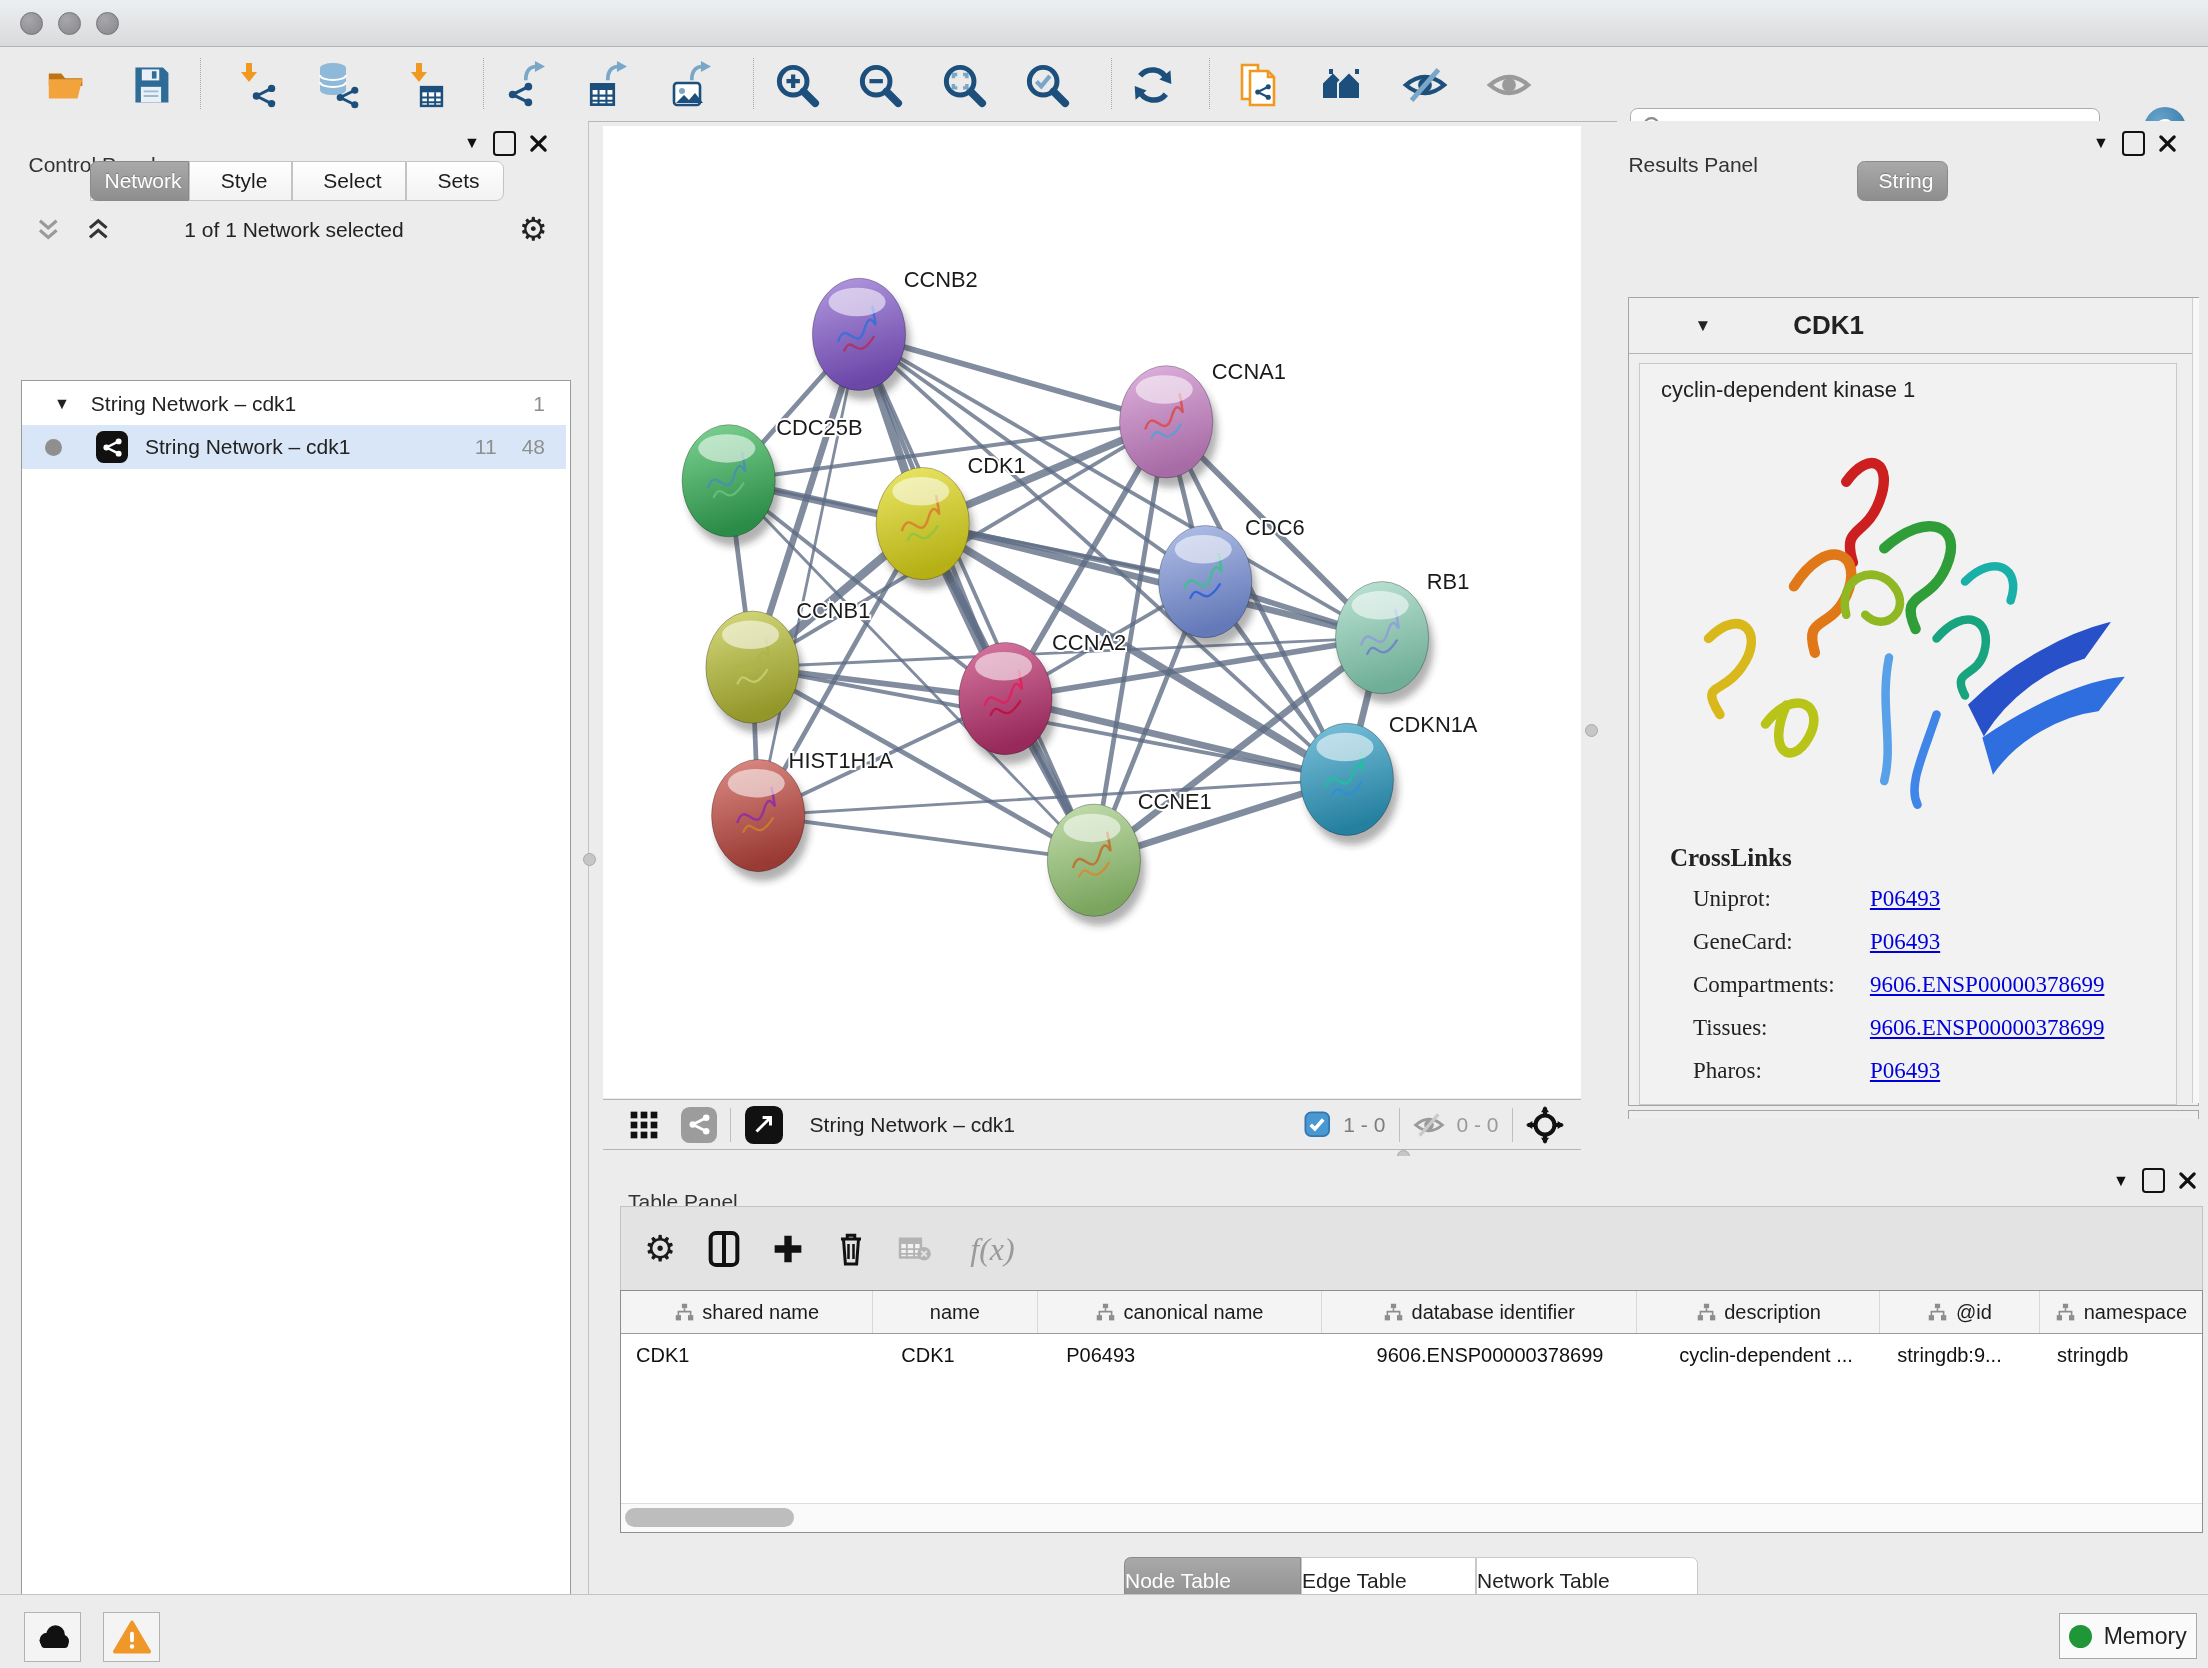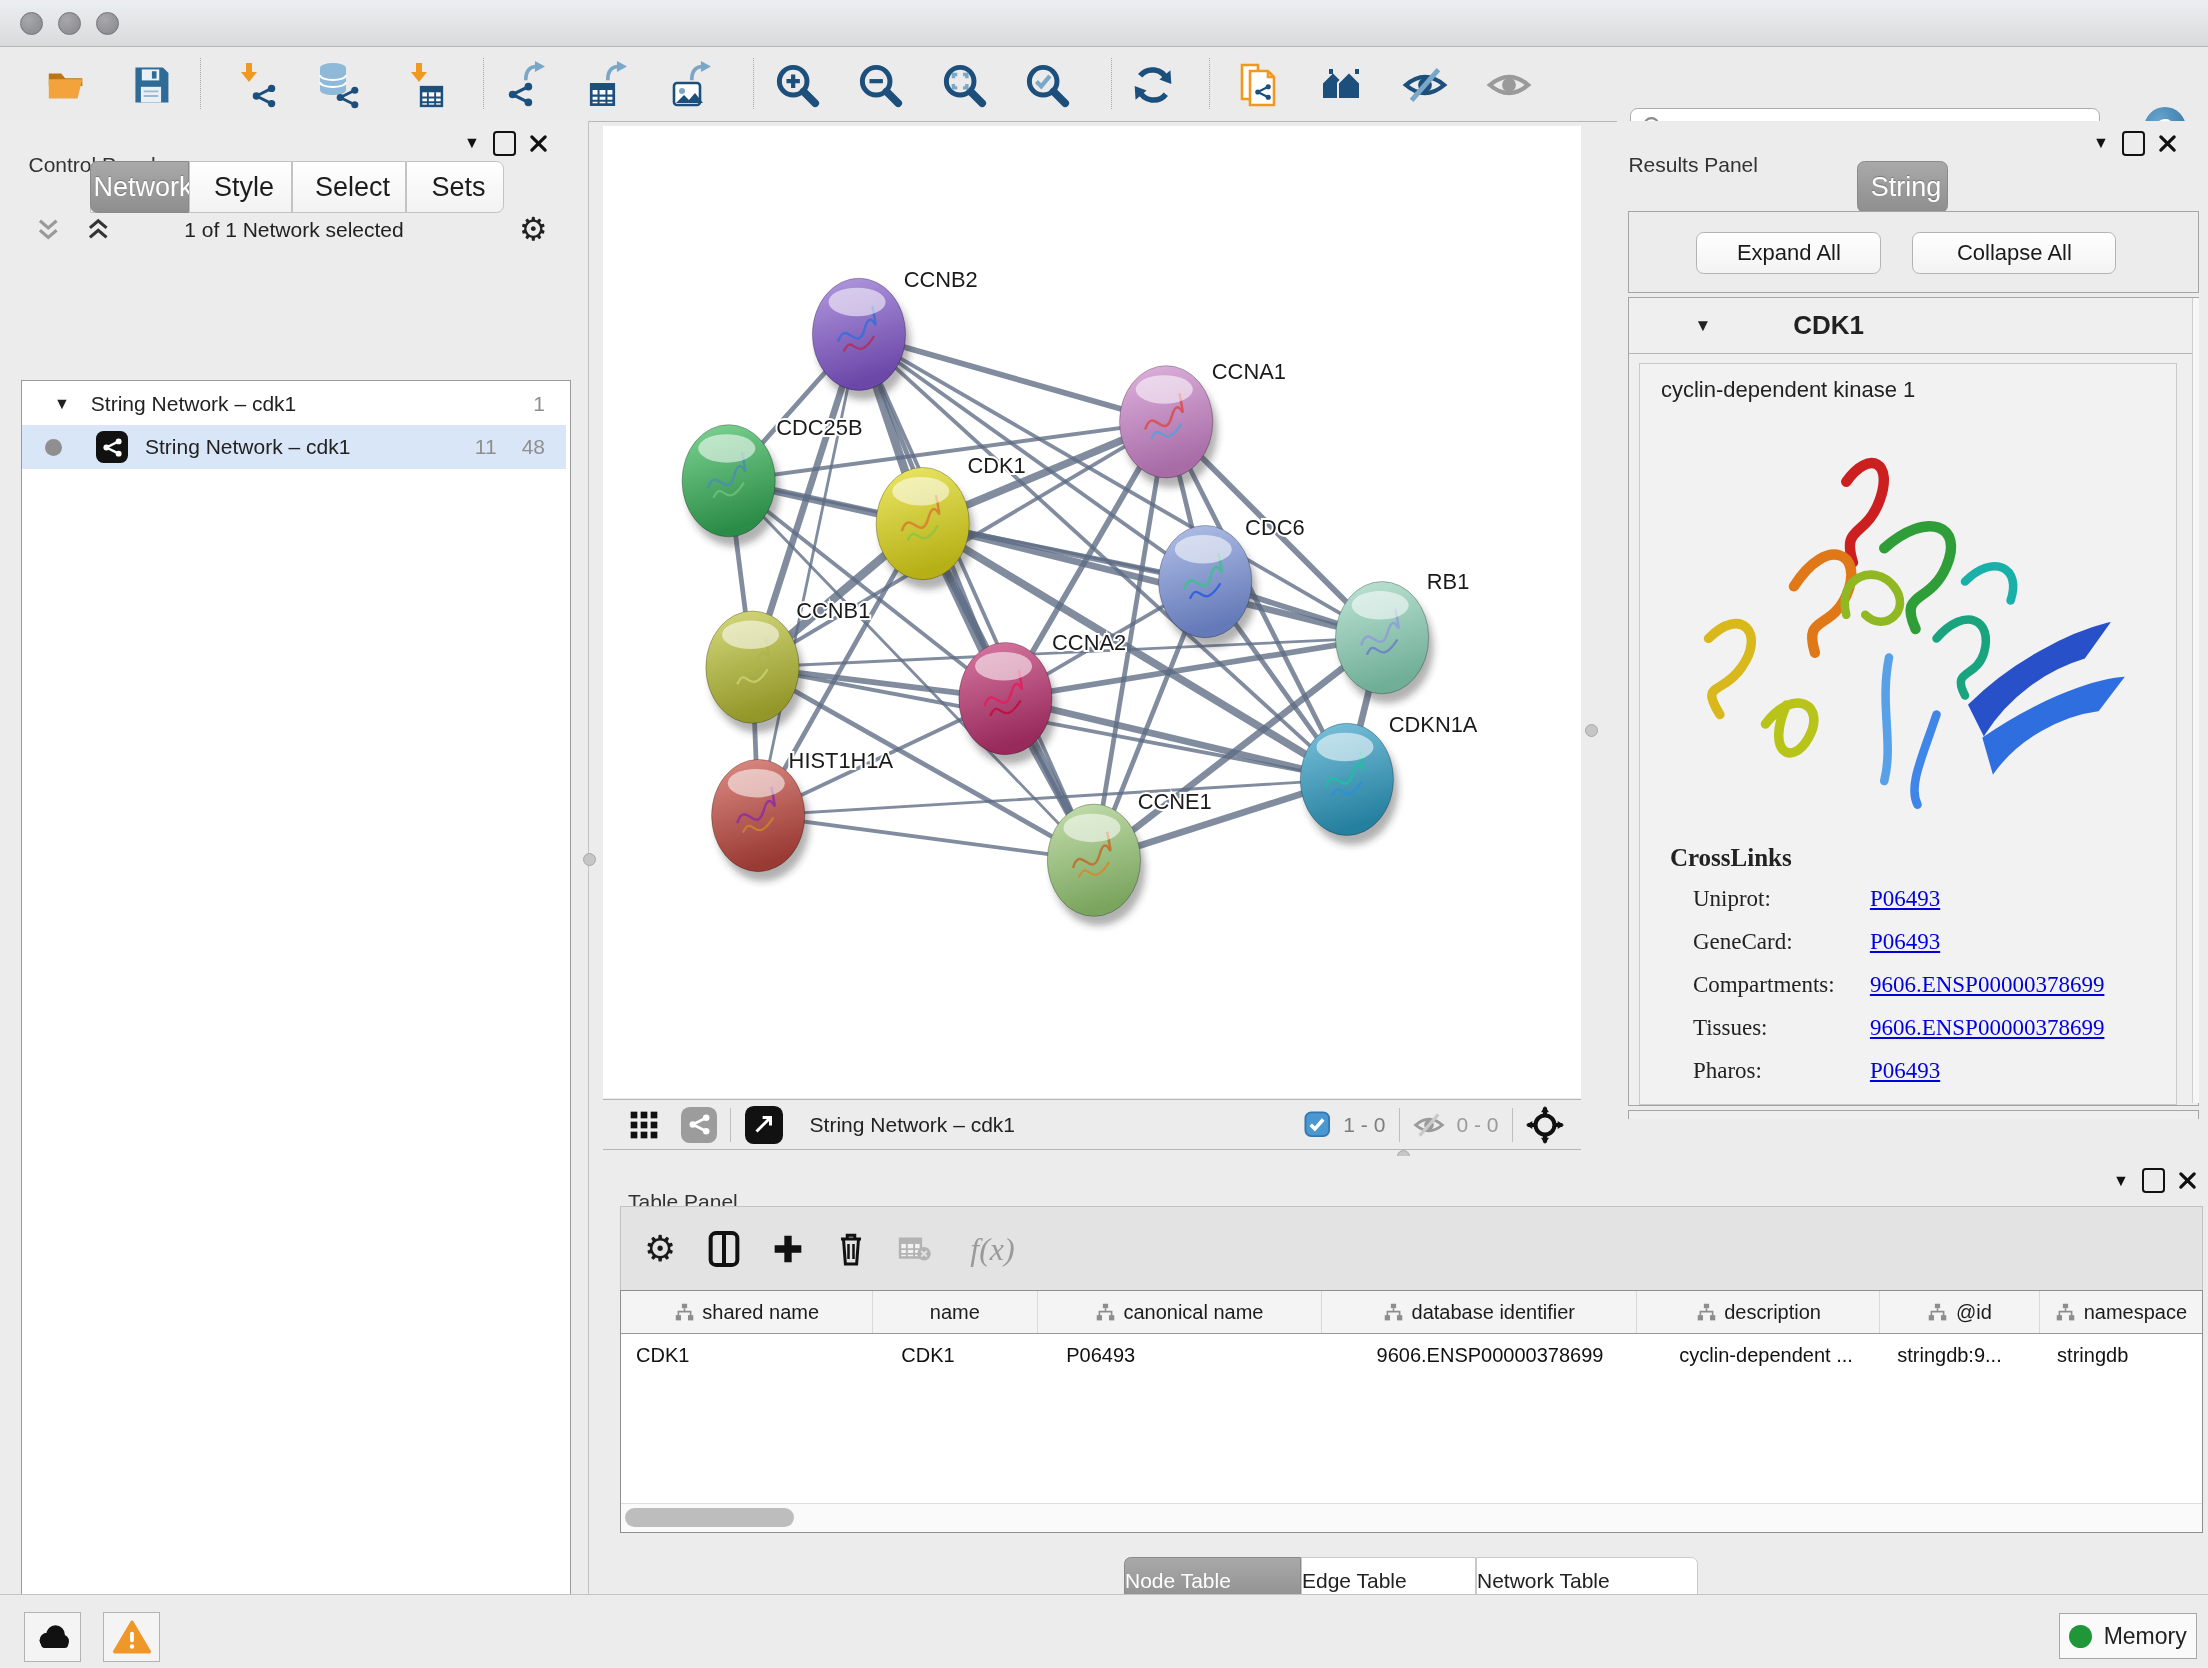--- a/index.html
+++ b/index.html
@@ -22,21 +22,21 @@
     border-radius:7.6px;display:flex;align-items:center;padding:0 9.5px;box-sizing:border-box;}
   .searchbox input{border:none;outline:none;flex:1;font-size:19px;margin-left:7.6px;background:transparent;}
   .helpbtn{left:2144px;top:60px;width:42px;height:42px;border-radius:50%;
     background:radial-gradient(circle at 35% 30%,#66a4cd,#2f6e9e);color:#fff;font-size:28.5px;font-weight:bold;
     display:flex;align-items:center;justify-content:center;}
   
   .panel-title{font-size:21px;color:#333;margin-top:20px;}
   .pctl{display:flex;align-items:center;gap:13.3px;}
   .pctl .tri{font-size:16px;color:#111;}
   .pctl .sq{width:19px;height:21px;border:2.4px solid #111;border-radius:3.8px;}
-  .tabbtn{height:52px;display:flex;align-items:center;justify-content:center;font-size:27px;
+  .tabbtn{height:40px;display:flex;align-items:center;justify-content:center;font-size:21px;
     background:linear-gradient(#ffffff,#f2f2f2);border:1px solid #c3c3c3;color:#1c1c1c;box-sizing:border-box;padding-left:7px;}
   .tabbtn.sel{background:linear-gradient(#a9a9a9,#8e8e8e);color:#fff;border-color:#8a8a8a;
     text-shadow:0 -1px 1px rgba(0,0,0,.25);}
   
   .treebox{left:21px;top:259px;width:548px;height:1318px;background:#fff;border:1.4px solid #9a9a9a;}
   .treerow1{left:0px;top:1.9px;width:544px;height:42px;display:flex;align-items:center;font-size:21px;}
   .treerow2{left:0px;top:44px;width:544px;height:44px;background:#d9e6f7;display:flex;align-items:center;font-size:21px;}
   .cnt{color:#8f8f8f;}
   .sharebadge{width:32px;height:32px;border-radius:7.6px;background:#111;display:flex;align-items:center;justify-content:center;}
   
@@ -563,28 +563,20 @@
     <span class="tri">▼</span>
     <span class="sq"></span>
     <svg width="19" height="19" viewBox="0 0 20 20">
       <path d="M3 3 L17 17 M17 3 L3 17" stroke="#111" stroke-width="3.4" stroke-linecap="round"></path>
     </svg>
   </div>
   <div class="abs tabbtn sel" style="left:240px;top:40px;width:91px;border-radius:7.6px">
       <span>String</span>
     </div>
 
-  <div class="abs rbox" style="left:11.4px;top:90px;width:569px;height:80px">
-    <div class="abs btn" style="left:67px;top:20px;width:183px;height:40px">
-      <span>Expand All</span>
-      </div>
-    <div class="abs btn" style="left:283px;top:20px;width:202px;height:40px">
-      <span>Collapse All</span>
-      </div>
-  </div>
 
   <div class="abs rbox" style="left:11.4px;top:176px;width:569px;height:807px;background:#efefef">
     <div class="abs" style="left:0;top:0;width:100%;height:55px;border-bottom:1px solid #b5b5b5;display:flex;align-items:center">
       <span style="margin-left:65px;font-size:17px">▼</span>
       <span style="margin-left:82px;font-size:26px;font-weight:bold">CDK1</span>
     </div>
     <div class="abs" style="left:9.5px;top:65px;width:536px;height:740px;background:#f2f2f2;border:1px solid #c9c9c9;">
       <div style="margin:13.3px 0 0 21px;font-size:22px">cyclin-dependent kinase 1</div>
 
       <svg width="514" height="399" style="display:block;margin:17px auto 0" viewBox="0 0 540 420">

